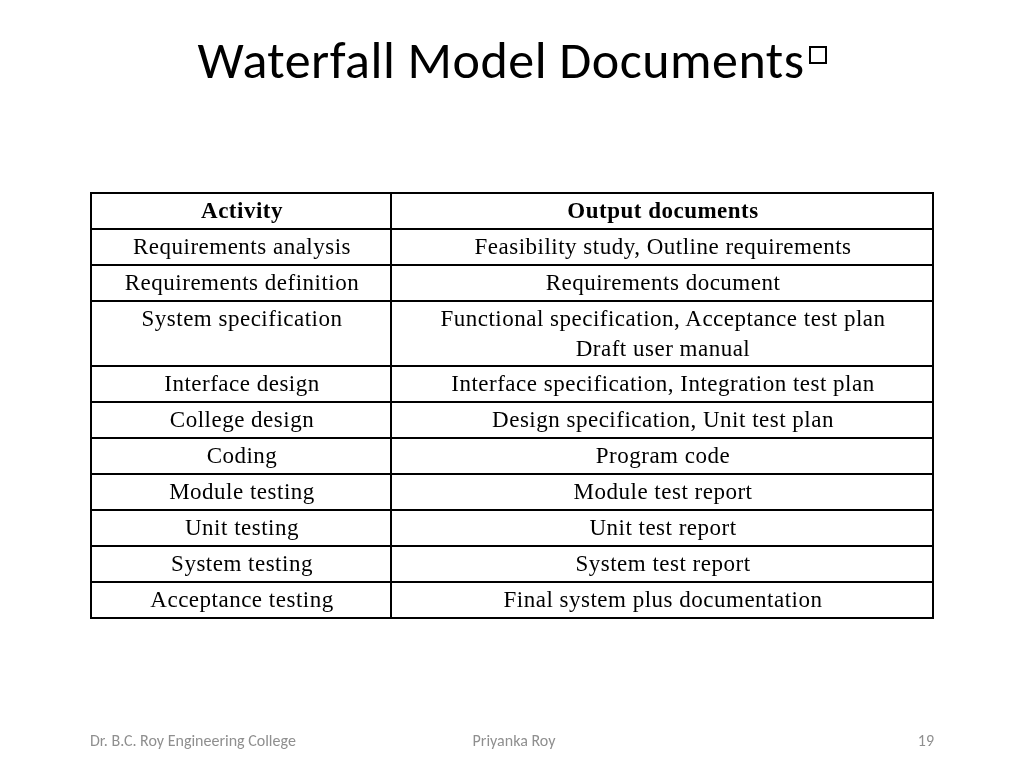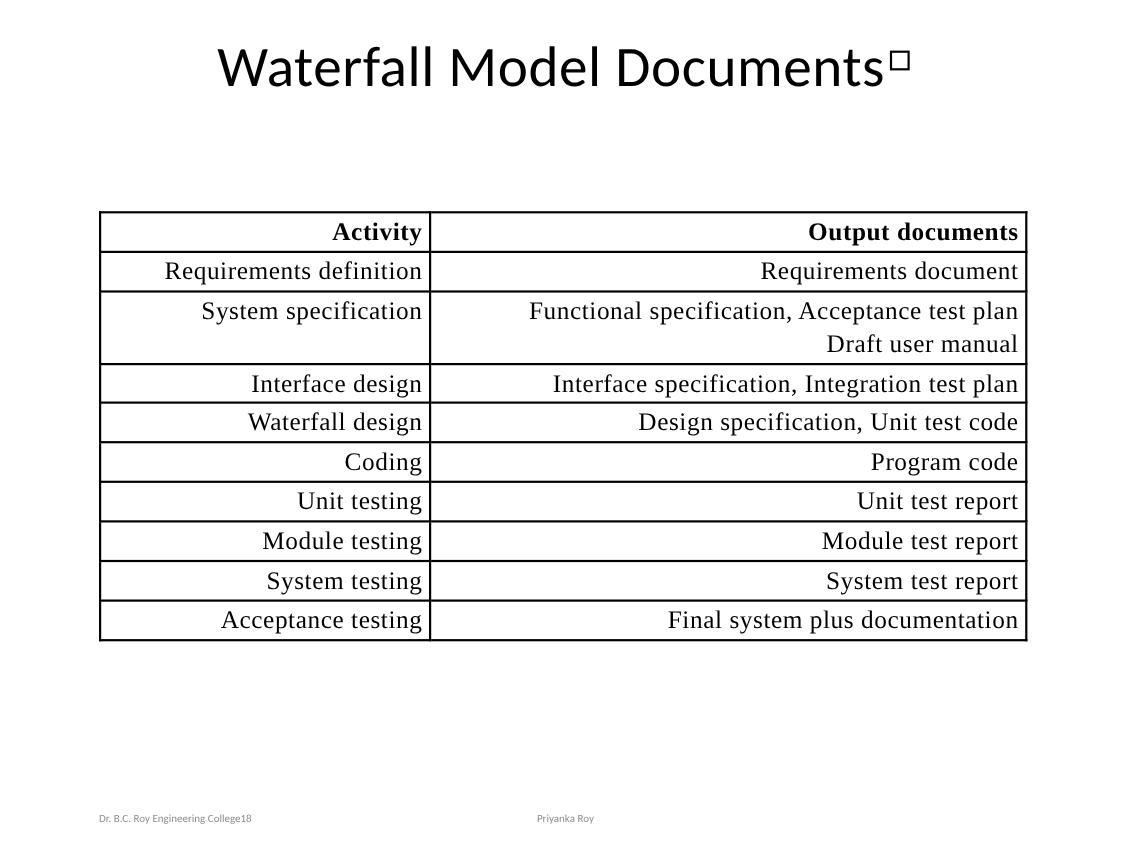--- a/index.html
+++ b/index.html
@@ -35,39 +35,39 @@
     font-size: 23px;
     line-height: 1.3;
   }
   table.documents th,
   table.documents td {
     border-top: 2px solid #000;
     border-bottom: 2px solid #000;
     border-left: 2px solid #000;
     border-right: 2px solid #000;
     padding: 2px 6px 2px 8px;
-    text-align: right;
+    text-align: center;
     vertical-align: top;
     letter-spacing: 0.5px;
   }
   table.documents th {
     font-weight: bold;
     font-family: "Times New Roman", Times, serif;
   }
   
   table.documents colgroup col.act { width: 300px; }
   .footer {
     position: absolute;
     bottom: 18px;
     left: 90px;
     right: 90px;
     display: flex;
-    justify-content: flex-start;
+    justify-content: space-between;
     font-family: Calibri, Arial, sans-serif;
-    font-size: 10px;
+    font-size: 16px;
     color: #8f8f8f;
   }
   .footer .center { position: absolute; left: 4px; right: 0; text-align: center; }
   .footer .left, .footer .right { position: relative; z-index: 1; }
 </style>
 </head>
 <body>
 
 <div class="slide">
   <h1 class="title">
@@ -79,57 +79,61 @@
       <col class="act">
         <col>
     </colgroup>
     <thead>
       <tr>
         <th>Activity</th>
         <th>Output documents</th>
       </tr>
     </thead>
     <tbody id="table-body">
+    <tr>
+          <td>Requirements analysis</td>
+          <td>Feasibility study, Outline requirements</td>
+        </tr>
         <tr>
           <td>Requirements definition</td>
           <td>Requirements document</td>
         </tr>
         <tr>
           <td>System specification</td>
           <td>Functional specification, Acceptance test plan<br>Draft user manual</td>
         </tr>
         <tr>
           <td>Interface design</td>
           <td>Interface specification, Integration test plan</td>
         </tr>
         <tr>
-          <td>Waterfall design</td>
-          <td>Design specification, Unit test code</td>
+          <td>College design</td>
+          <td>Design specification, Unit test plan</td>
         </tr>
         <tr>
           <td>Coding</td>
           <td>Program code</td>
         </tr>
         <tr>
+          <td>Module testing</td>
+          <td>Module test report</td>
+        </tr>
+        <tr>
           <td>Unit testing</td>
           <td>Unit test report</td>
-        </tr>
-        <tr>
-          <td>Module testing</td>
-          <td>Module test report</td>
         </tr>
         <tr>
           <td>System testing</td>
           <td>System test report</td>
         </tr>
         <tr>
           <td>Acceptance testing</td>
           <td>Final system plus documentation</td>
         </tr>
       </tbody>
   </table>
 
   <div class="footer">
     <span class="left">Dr. B.C. Roy Engineering College</span>
     <span class="center">Priyanka Roy</span>
-    <span class="right">18</span>
+    <span class="right">19</span>
   </div>
 </div>
 
 </body></html>

